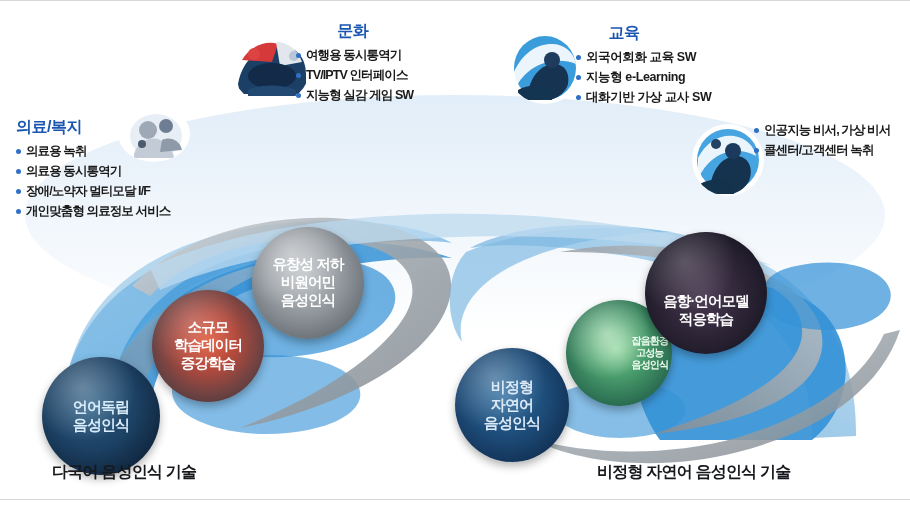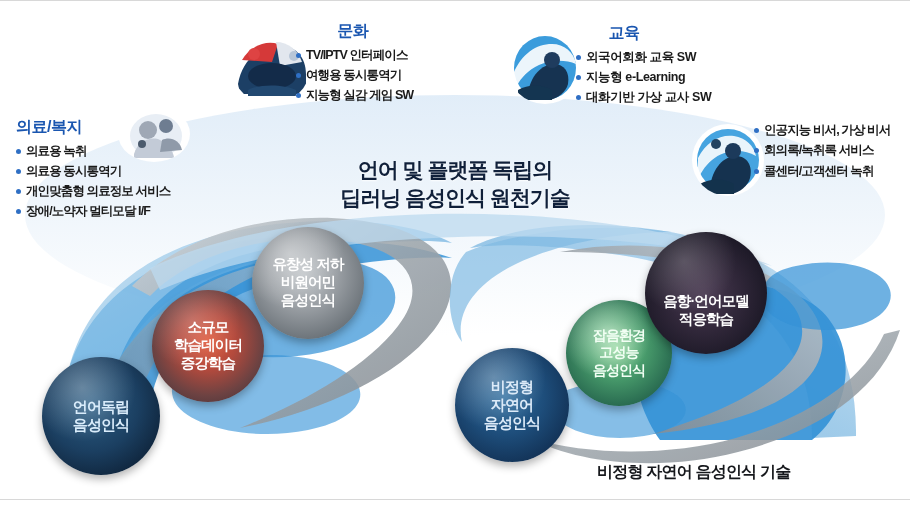--- a/index.html
+++ b/index.html
@@ -125,22 +125,23 @@
     background:
       radial-gradient(circle at 34% 24%, rgba(255,255,255,0.42), rgba(255,255,255,0) 48%),
       radial-gradient(circle at 46% 42%, #b9bec2 0%, #9a9fa4 38%, #6f767c 72%, #4d5459 100%);
     font-size: 14.5px;
     color: #ffffff;
   }
   .sph-noise {
     background:
       radial-gradient(circle at 38% 32%, rgba(236,255,236,0.55), rgba(255,255,255,0) 46%),
       radial-gradient(circle at 48% 46%, #8fd39c 0%, #4a9e6d 34%, #2b6e52 70%, #17452f 100%);
-    font-size: 14px;
+    font-size: 10px;
     color: #f2fff4;
+    justify-content: flex-end;
   }
   .sph-adapt {
     background:
       radial-gradient(circle at 32% 24%, rgba(255,255,255,0.22), rgba(255,255,255,0) 42%),
       radial-gradient(circle at 48% 52%, #4a3a52 0%, #33293c 36%, #1e1a28 70%, #100e18 100%);
     font-size: 14.5px;
     color: #ffffff;
   }
   .sph-nonstd {
     background:
@@ -309,55 +310,50 @@
       <circle cx="24" cy="20" r="5" fill="#23435f"></circle>
       <path d="M 8 60 C 18 54 32 54 42 60 L 42 70 L 8 70 Z" fill="#14324b"></path>
     </svg>
   </div>
 
   <div class="domain-block" style="left:16px; top:118px;">
     <div class="domain-title">의료/복지</div>
     <ul class="domain-list">
       <li>의료용 녹취</li>
       <li>의료용 동시통역기</li>
+      <li>장애/노약자 멀티모달 I/F</li>
       <li>개인맞춤형 의료정보 서비스</li>
-      <li>장애/노약자 멀티모달 I/F</li>
     </ul>
   </div>
 
   <div class="domain-block" style="left:296px; top:22px;">
     <div class="domain-title" style="text-align:center; margin-left:-4px;">문화</div>
     <ul class="domain-list">
+      <li>여행용 동시통역기</li>
       <li>TV/IPTV 인터페이스</li>
-      <li>여행용 동시통역기</li>
       <li>지능형 실감 게임 SW</li>
     </ul>
   </div>
 
   <div class="domain-block" style="left:576px; top:24px;">
     <div class="domain-title" style="text-align:center; width:96px;">교육</div>
     <ul class="domain-list dl-wide">
       <li>외국어회화 교육 SW</li>
       <li>지능형 e-Learning</li>
       <li>대화기반 가상 교사 SW</li>
     </ul>
   </div>
 
   <div class="domain-block" style="left:754px; top:120px;">
     <ul class="domain-list">
       <li>인공지능 비서, 가상 비서</li>
-      <li>회의록/녹취록 서비스</li>
       <li>콜센터/고객센터 녹취</li>
     </ul>
   </div>
 
-  <div class="center-title" style="left:325px; top:156px; width:260px;">
-    <div>언어 및 플랫폼 독립의</div>
-    <div>딥러닝 음성인식 원천기술</div>
-  </div>
 
   <div class="sphere sph-lang" style="left:42px; top:357px; width:118px; height:118px;">
     <span>
       <i style="font-style:normal; display:block;">언어독립</i>
       <i style="font-style:normal; display:block;">음성인식</i>
     </span>
   </div>
 
   <div class="sphere sph-small" style="left:152px; top:290px; width:112px; height:112px;">
     <span>
@@ -391,18 +387,19 @@
     </span>
   </div>
 
   <div class="sphere sph-adapt" style="left:645px; top:232px; width:122px; height:122px;">
     <span>
       <i style="font-style:normal; display:block;margin-top:36px;">음향·언어모델</i>
       <i style="font-style:normal; display:block;">적응학습</i>
     </span>
   </div>
 
+  <div class="caption" style="left:52px; top:462px;">다국어 음성인식 기술</div>
   <div class="caption" style="left:597px; top:462px;">비정형 자연어 음성인식 기술</div>
 
   <div class="edge-line" style="top:499px;"></div>
   <div class="edge-line" style="top:0px;"></div>
 
 </div>
 
 </body></html>

